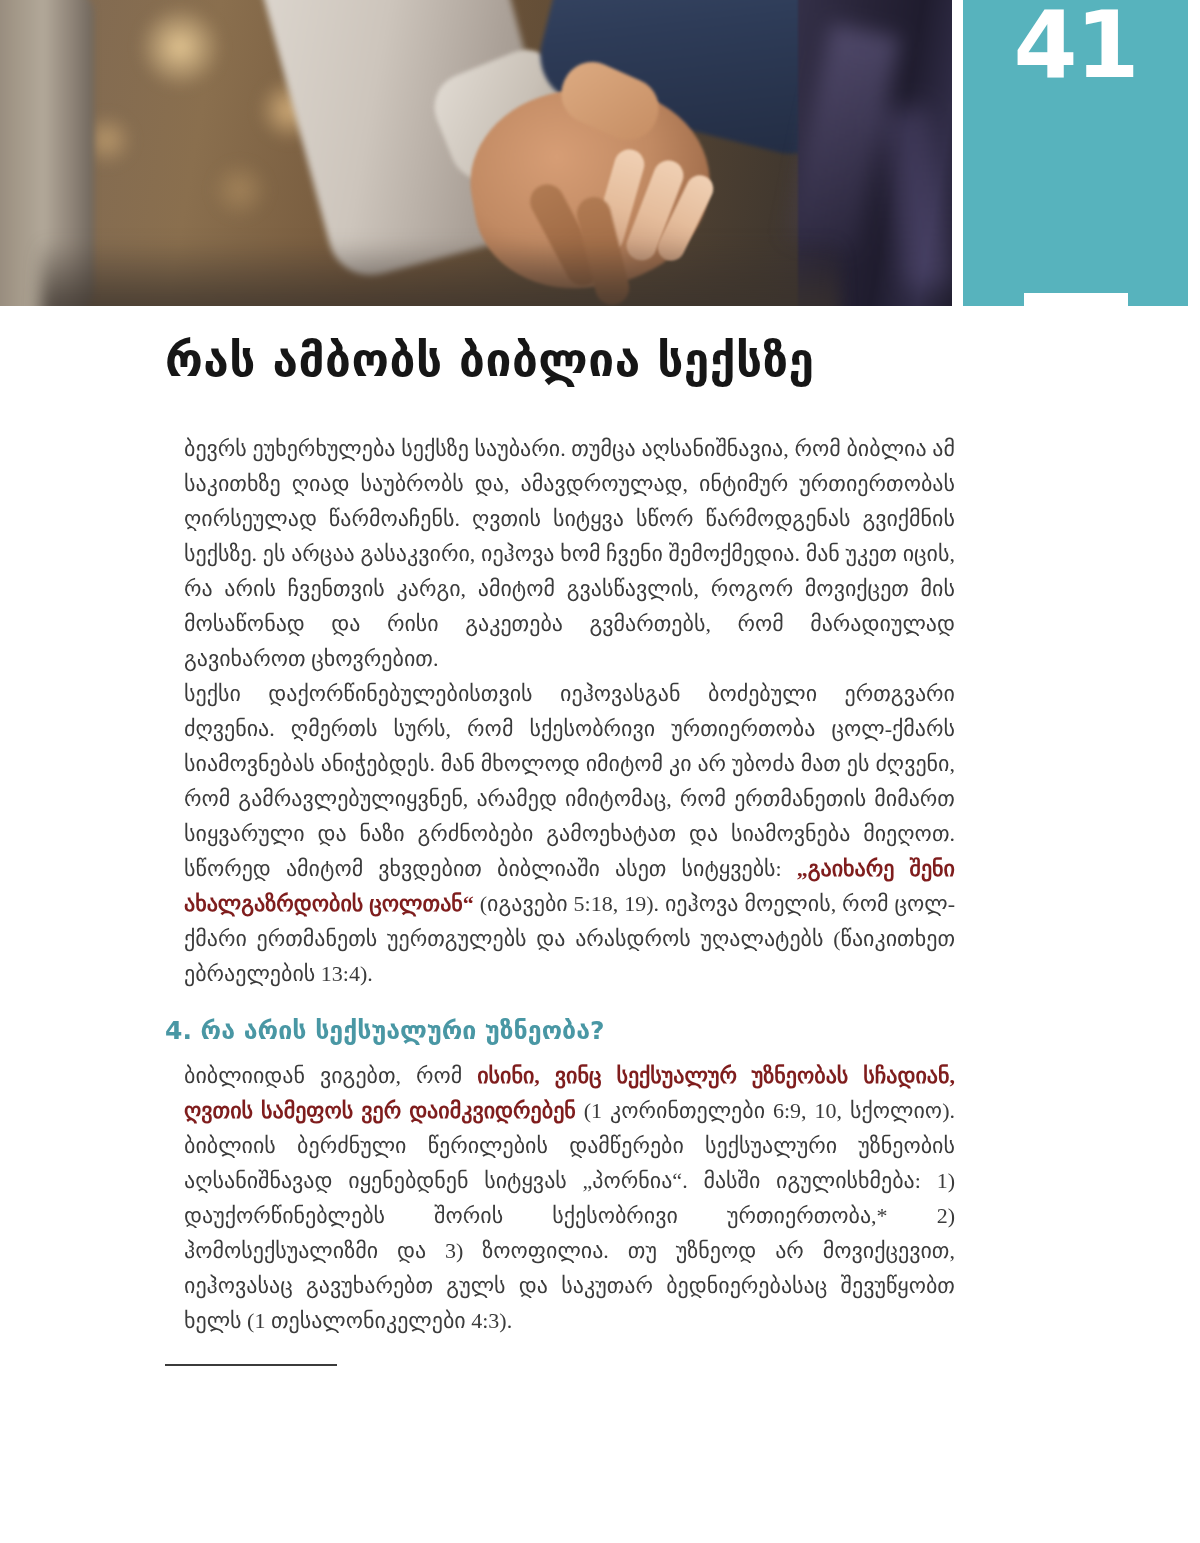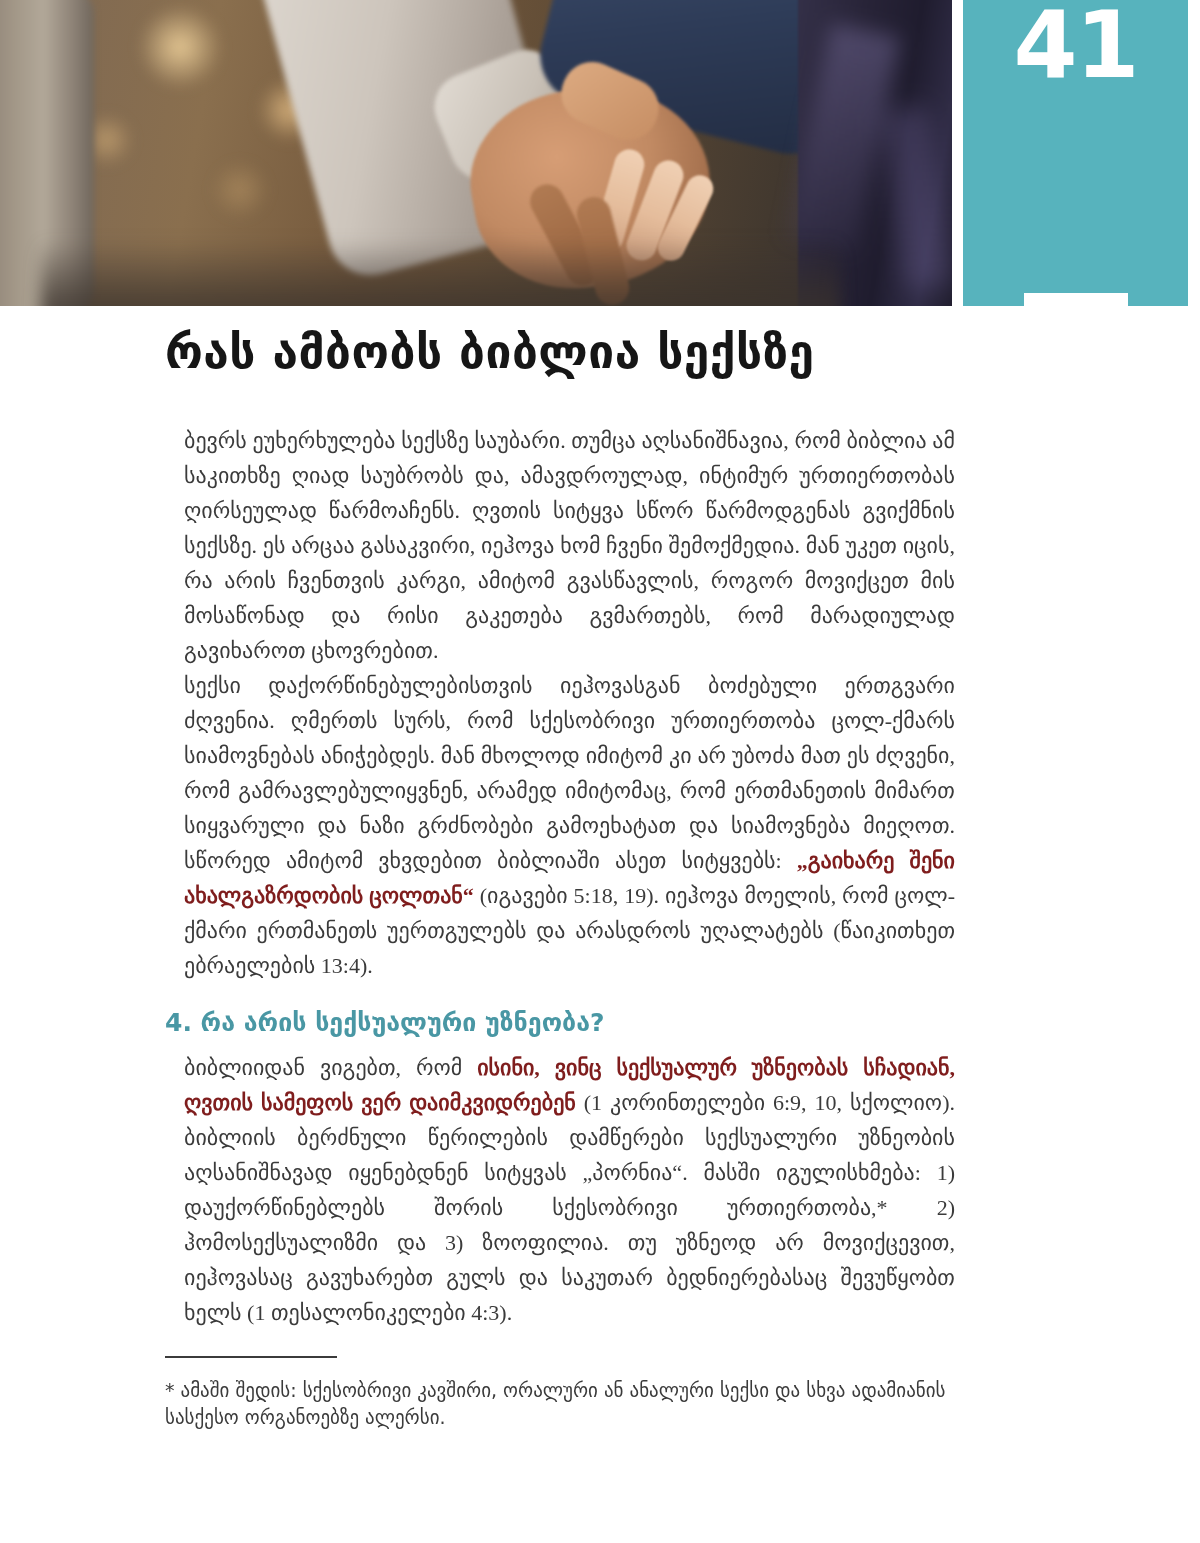--- a/index.html
+++ b/index.html
@@ -75,21 +75,21 @@
     background:linear-gradient(100deg,#343048 0%,#282438 30%,#1f1c2e 55%,#302c46 75%,#16141f 100%);
   }
   .ph-sheen1 { position:absolute; left:10px; top:40px; width:70px; height:220px; transform:rotate(12deg);
     filter:blur(10px); background:linear-gradient(180deg, rgba(122,112,160,.45), rgba(80,72,110,.15));
   }
   .ph-sheen2 { position:absolute; left:95px; top:120px; width:46px; height:180px; transform:rotate(-8deg);
     filter:blur(12px); background:rgba(108,98,150,.35);
   }
 
   
-  .content { padding:20px 0 0 165px; width:790px; color:#3b3b3b; }
+  .content { padding:28px 0 0 165px; width:790px; color:#3b3b3b; }
   .page-title { margin:0 0 44px 0; font-size:46px; font-weight:700; color:#161616; letter-spacing:.5px; line-height:1.15; }
   .para { margin:0 0 0 19px; width:771px; text-align:justify; font-size:22px; line-height:35px;font-family:Liberation Serif, serif; }
   .section-heading { margin:24px 0 12px 0; font-size:25px; font-weight:700; color:#4997a4; line-height:1.25; }
   .bold-run { font-weight:700; color:#7f1d1d; }
   .footnote-rule { width:172px; border:none; border-top:2px solid #3b3b3b; margin:26px 0 12px 0; }
   .footnote { font-size:19px; line-height:27px; width:788px; }
 </style>
 </head>
 <body>
 
@@ -127,16 +127,15 @@
     <h1 class="page-title">რას ამბობს ბიბლია სექსზე</h1>
 
     <p class="para">ბევრს ეუხერხულება სექსზე საუბარი. თუმცა აღსანიშნავია, რომ ბიბლია ამ საკითხზე ღიად საუბრობს და, ამავდროულად, ინტიმურ ურთიერთობას ღირსეულად წარმოაჩენს. ღვთის სიტყვა სწორ წარმოდგენას გვიქმნის სექსზე. ეს არცაა გასაკვირი, იეჰოვა ხომ ჩვენი შემოქმედია. მან უკეთ იცის, რა არის ჩვენთვის კარგი, ამიტომ გვასწავლის, როგორ მოვიქცეთ მის მოსაწონად და რისი გაკეთება გვმართებს, რომ მარადიულად გავიხაროთ ცხოვრებით.</p>
 
     <p class="para"><span>სექსი დაქორწინებულებისთვის იეჰოვასგან ბოძებული ერთგვარი ძღვენია. ღმერთს სურს, რომ სქესობრივი ურთიერთობა ცოლ-ქმარს სიამოვნებას ანიჭებდეს. მან მხოლოდ იმიტომ კი არ უბოძა მათ ეს ძღვენი, რომ გამრავლებულიყვნენ, არამედ იმიტომაც, რომ ერთმანეთის მიმართ სიყვარული და ნაზი გრძნობები გამოეხატათ და სიამოვნება მიეღოთ. სწორედ ამიტომ ვხვდებით ბიბლიაში ასეთ სიტყვებს: </span><span class="bold-run">„გაიხარე შენი ახალგაზრდობის ცოლთან“</span><span> (იგავები 5:18, 19). იეჰოვა მოელის, რომ ცოლ-ქმარი ერთმანეთს უერთგულებს და არასდროს უღალატებს (წაიკითხეთ ებრაელების 13:4).</span></p>
 
     <h2 class="section-heading">4. რა არის სექსუალური უზნეობა?</h2>
     <p class="para"><span>ბიბლიიდან ვიგებთ, რომ </span><span class="bold-run">ისინი, ვინც სექსუალურ უზნეობას სჩადიან, ღვთის სამეფოს ვერ დაიმკვიდრებენ</span><span> (1 კორინთელები 6:9, 10, სქოლიო). ბიბლიის ბერძნული წერილების დამწერები სექსუალური უზნეობის აღსანიშნავად იყენებდნენ სიტყვას „პორნია“. მასში იგულისხმება: 1) დაუქორწინებლებს შორის სქესობრივი ურთიერთობა,* 2) ჰომოსექსუალიზმი და 3) ზოოფილია. თუ უზნეოდ არ მოვიქცევით, იეჰოვასაც გავუხარებთ გულს და საკუთარ ბედნიერებასაც შევუწყობთ ხელს (1 თესალონიკელები 4:3).</span></p>
 
     <hr class="footnote-rule">
-    <p class="footnote">* ამაში შედის: სქესობრივი კავშირი, ორალური ან ანალური სექსი და სხვა ადამიანის სასქესო ორგანოებზე ალერსი.</p>
   </div>
 
 </div>
 
 </body></html>

